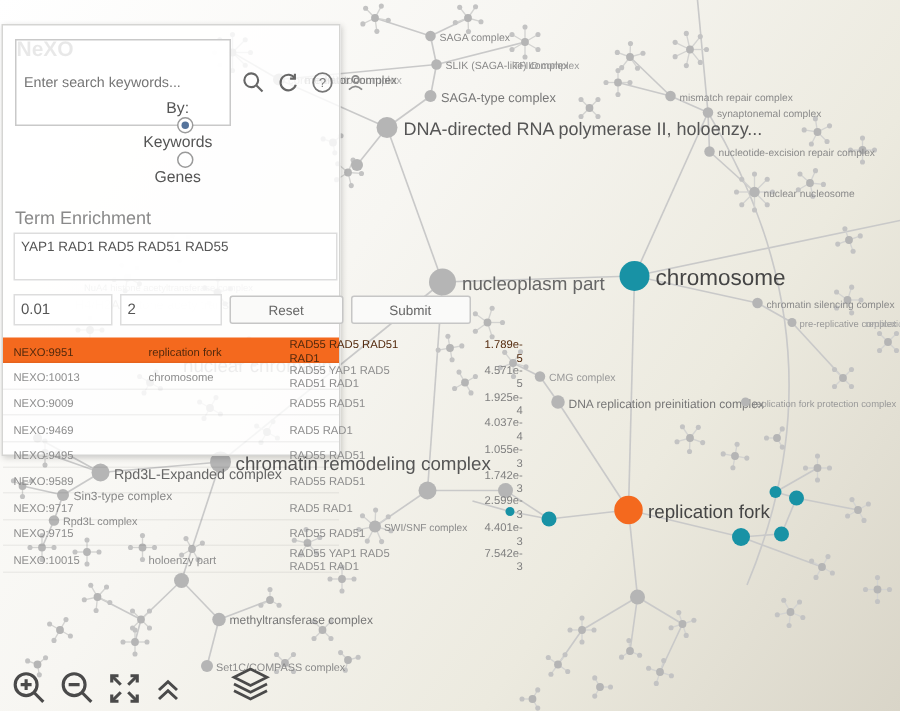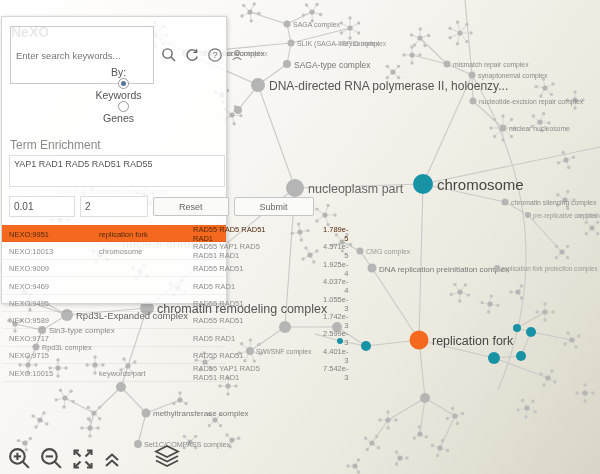--- a/index.html
+++ b/index.html
@@ -884,21 +884,21 @@
         <span class="pv">2.599e-3</span>
       </div>
       <div class="trow">
         <span>NEXO:9715</span>
         <span></span>
         <span>RAD55 RAD51</span>
         <span class="pv">4.401e-3</span>
       </div>
       <div class="trow">
         <span>NEXO:10015</span>
-        <span>keywords part</span>
+        <span>holoenzy part</span>
         <span>RAD55 YAP1 RAD5 RAD51 RAD1</span>
         <span class="pv">7.542e-3</span>
       </div>
     </div>
 </div>
 
 <div class="toolbar">
   <span class="ticon">
     <svg width="25" height="25" viewBox="0 0 24 24" fill="none" stroke="#4a4a4a" stroke-width="2">
       <circle cx="10" cy="10" r="7"></circle>

